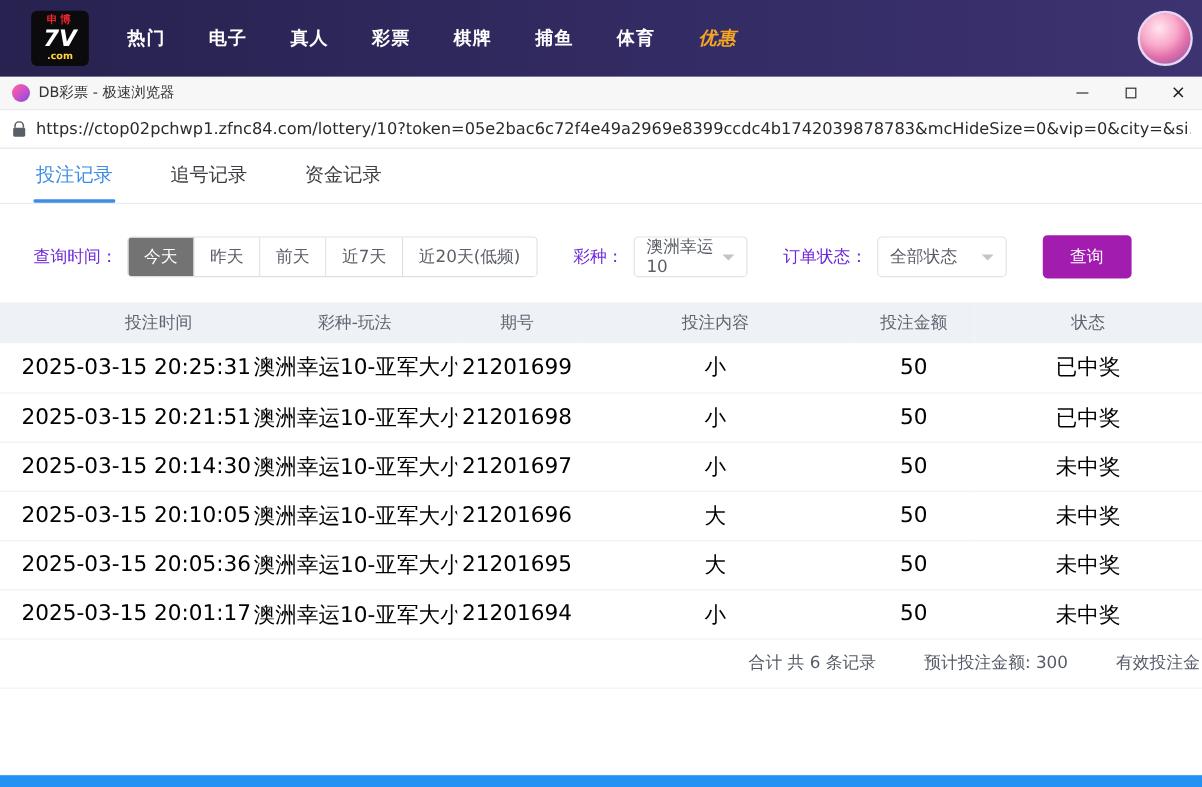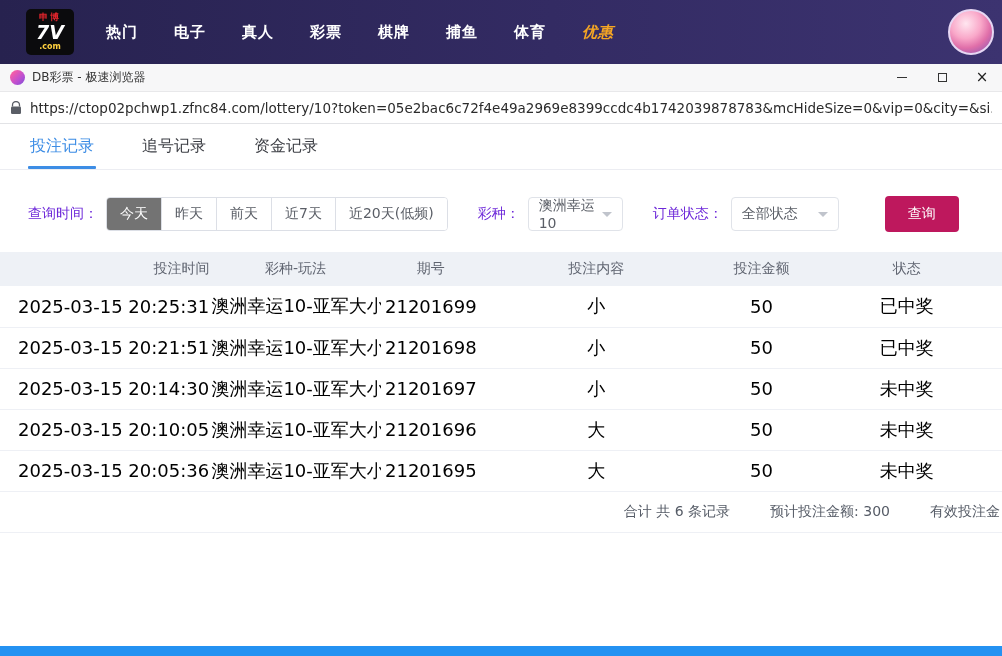--- a/index.html
+++ b/index.html
@@ -109,32 +109,32 @@
     background:#fff; margin-right:30px;
   }
   .select.lottery { width:95px; }
   .select.status  { width:108px; }
   .caret {
     width:0; height:0; margin-left:6px;
     border-left:5px solid transparent; border-right:5px solid transparent;
     border-top:5px solid #c0c4cc;
   }
   .search-btn {
-    width:74px; height:36px; background:#be185d; color:#fff; border:none;
-    border-radius:4px; font-size:14px; margin-left:16px; cursor:pointer;
+    width:74px; height:36px; background:#a21caf; color:#fff; border:none;
+    border-radius:4px; font-size:14px; cursor:pointer;
     font-family:inherit;
   }
 
   
   .bet-table { width:100%; border-collapse:collapse; margin-top:20px; table-layout:fixed; }
   .bet-table thead th {
     background:#eef1f6; height:34px; font-size:14px; color:#5f6470;
     font-weight:normal; text-align:center;
   }
-  .bet-table thead th:first-child { text-align:right; padding-left:55px; }
+  .bet-table thead th:first-child { text-align:center; padding-left:55px; }
   .bet-table tbody td {
     height:41px; border-bottom:1px solid #eef0f5; font-size:18px;
     color:#000000; text-align:center; white-space:nowrap; overflow:hidden;
   }
   .bet-table tbody td:first-child { text-align:left; padding-left:18px; }
   td.won { color:#f5504e; }
 
   
   .summary {
     flex:0 0 41px; height:41px; border-bottom:1px solid #eef0f5;
@@ -277,20 +277,28 @@
       <td>未中奖</td>
     </tr>
     <tr>
       <td>2025-03-15 20:05:36</td>
       <td>澳洲幸运10-亚军大小</td>
       <td>21201695</td>
       <td>大</td>
       <td>50</td>
       <td>未中奖</td>
     </tr>
+    <tr>
+      <td>2025-03-15 20:01:17</td>
+      <td>澳洲幸运10-亚军大小</td>
+      <td>21201694</td>
+      <td>小</td>
+      <td>50</td>
+      <td>未中奖</td>
+    </tr>
   </tbody>
 </table>
 
 <div class="summary">
   <span>合计 共 6 条记录</span>
   <span>预计投注金额: 300</span>
   <span>有效投注金</span>
 </div>
 
 <div class="filler"></div>

